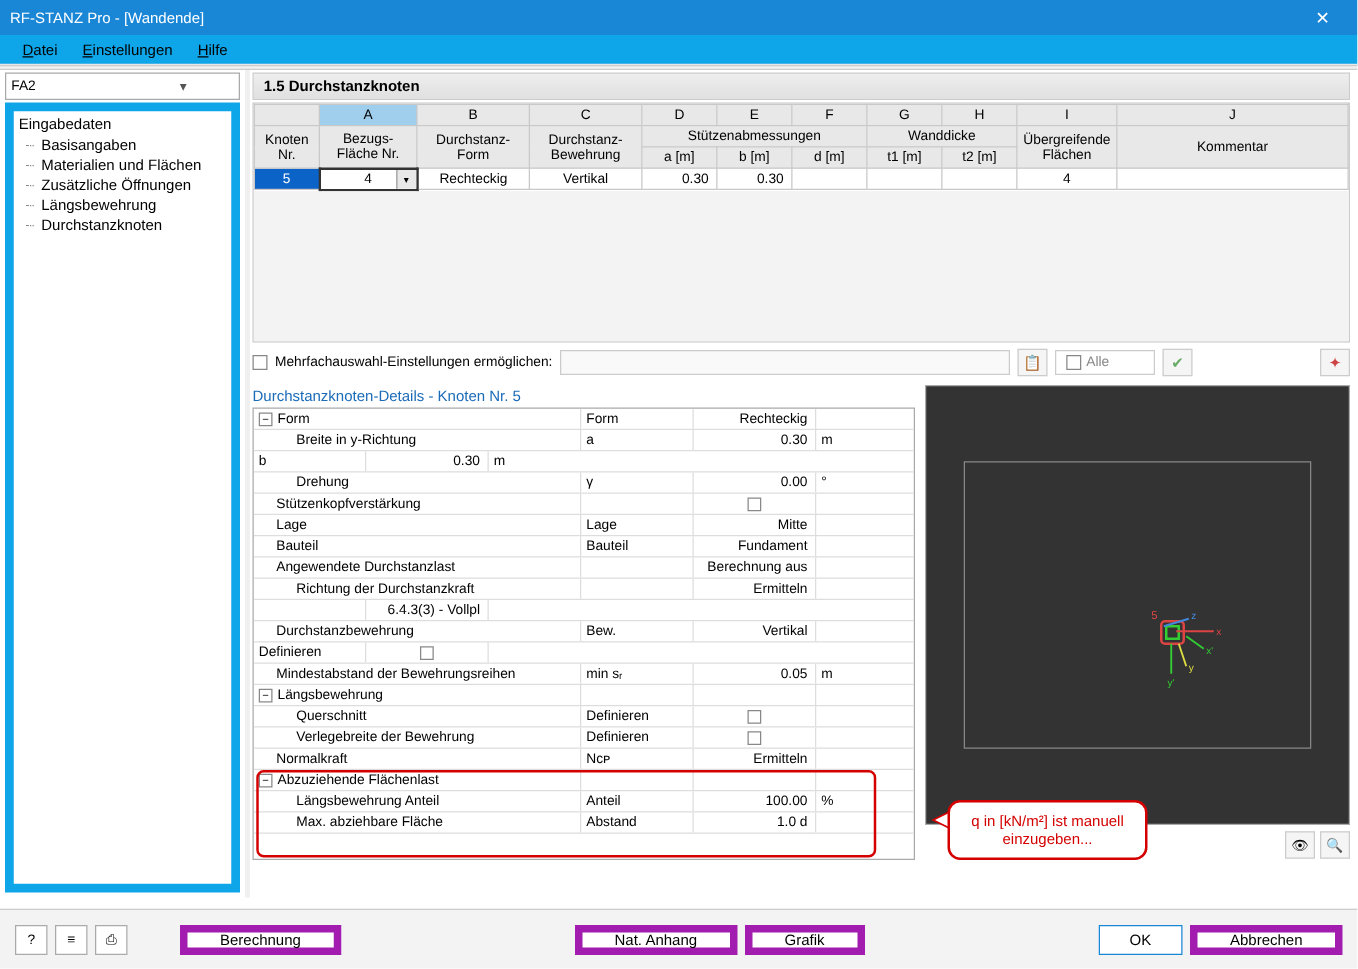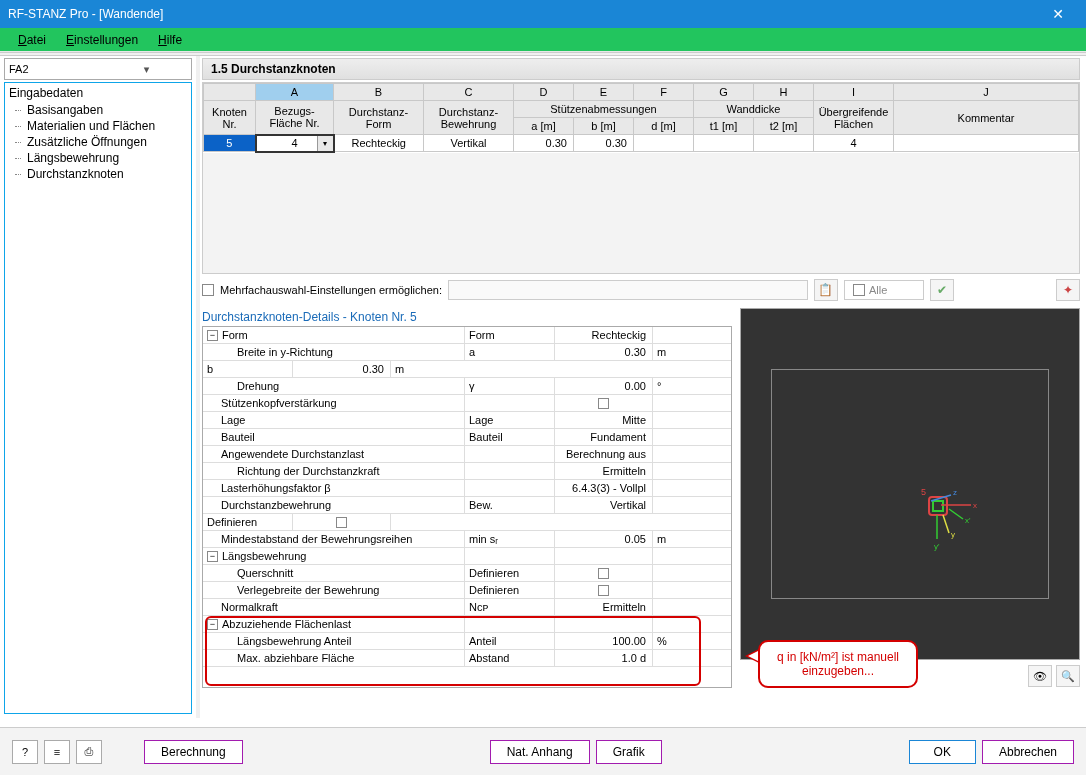--- a/index.html
+++ b/index.html
@@ -2,33 +2,33 @@
 <html><head>
 <meta charset="utf-8">
 <style>
 * { box-sizing: border-box; margin: 0; padding: 0; }
 body { font-family: "Segoe UI", Tahoma, sans-serif; font-size: 11px; background: #fff; width: 1086px; height: 775px; overflow: hidden; position: relative; }
 
 .titlebar { background: #1a86d6; color: #fff; height: 28px; display: flex; align-items: center; padding: 0 8px; justify-content: space-between; }
 .titlebar-text { font-size: 12px; }
 .titlebar-close { width: 40px; height: 28px; display: flex; align-items: center; justify-content: center; font-size: 14px; }
 
-.menubar { background: #22c55e; height: 24px; display: flex; align-items: center; padding: 0 8px; border-bottom: 1px solid #e8e8e8; }
+.menubar { background: #0ea5e9; height: 24px; display: flex; align-items: center; padding: 0 8px; border-bottom: 1px solid #e8e8e8; }
 .menubar-item { padding: 2px 10px; font-size: 12px; }
 .menubar-item u { text-decoration: underline; }
 
 .sep { height: 4px; background: #f0f0f0; border-top: 1px solid #ccc; border-bottom: 1px solid #ccc; }
 
 .main-row { display: flex; height: 662px; }
 
 .left-col { width: 200px; display: flex; flex-direction: column; border-right: 4px solid #f0f0f0; }
 .fa-select { display: flex; align-items: center; height: 22px; border: 1px solid #aaa; margin: 2px 4px; }
 .fa-select span { flex: 1; padding-left: 4px; }
 .fa-select .chev { width: 18px; text-align: center; color: #555; }
-.tree { border: 1px solid #0ea5e9; margin: 0 4px 4px; flex: 1; background: #fff; padding: 3px 4px; font-size: 12px; }
+.tree { border: 7px solid #0ea5e9; margin: 0 4px 4px; flex: 1; background: #fff; padding: 3px 4px; font-size: 12px; }
 .tree-root { margin-bottom: 2px; }
 .tree-item { padding: 1px 0 1px 18px; position: relative; }
 .tree-item::before { content: ""; position: absolute; left: 6px; top: 8px; width: 6px; border-top: 1px dotted #888; }
 
 .right-col { flex: 1; display: flex; flex-direction: column; }
 .section-title { background: linear-gradient(#eee,#e0e0e0); border: 1px solid #ccc; height: 22px; padding: 3px 8px; font-weight: bold; margin: 2px 6px 2px 2px; font-size: 12px; }
 
 .table-wrap { border: 1px solid #ccc; margin: 0 6px 0 2px; height: 192px; background: #f3f3f3; position: relative; }
 table.grid { border-collapse: collapse; width: 100%; background: #fff; font-size: 11px; }
 table.grid th, table.grid td { border: 1px solid #c8c8c8; padding: 1px 4px; text-align: center; height: 17px; background: #f3f3f3; }
@@ -67,21 +67,21 @@
 .preview-canvas { flex: 1; background: #333; border: 1px solid #aaa; position: relative; }
 .preview-inner { position: absolute; left: 30px; top: 60px; right: 30px; bottom: 60px; border: 1px solid #888; }
 .preview-bottom { height: 28px; display: flex; justify-content: flex-end; align-items: center; gap: 4px; padding-top: 4px; }
 .preview-bottom .iconbtn { width: 24px; height: 22px; border: 1px solid #ccc; background: #f5f5f5; display: flex; align-items: center; justify-content: center; }
 
 .callout { position: absolute; left: 758px; top: 640px; width: 160px; background: #fff; border: 2px solid #d40000; border-radius: 10px; padding: 8px 10px; color: #d40000; font-size: 12px; text-align: center; }
 .callout-tail { position: absolute; left: 745px; top: 648px; width: 0; height: 0; border-top: 8px solid transparent; border-bottom: 8px solid transparent; border-right: 16px solid #d40000; }
 .callout-tail::after { content: ""; position: absolute; left: 3px; top: -6px; border-top: 6px solid transparent; border-bottom: 6px solid transparent; border-right: 12px solid #fff; }
 
 .bottombar { position: absolute; left: 0; right: 0; bottom: 0; height: 48px; background: #f3f3f3; border-top: 1px solid #ccc; display: flex; align-items: center; padding: 0 12px; gap: 6px; }
-.bottombar .btn { height: 24px; border: 1px solid #a21caf; background: #fff; padding: 0 16px; font-size: 12px; display: flex; align-items: center; }
+.bottombar .btn { height: 24px; border: 6px solid #a21caf; background: #fff; padding: 0 26px; font-size: 12px; display: flex; align-items: center; }
 .bottombar .btn.primary { border: 1.5px solid #1a86d6; padding: 0 24px; }
 .bottombar .iconbtn { width: 26px; height: 24px; border: 1px solid #aaa; background: #fff; display: flex; align-items: center; justify-content: center; }
 .bottombar .spacer { flex: 1; }
 
 .axis-gizmo { position: absolute; left: 160px; top: 168px; width: 80px; height: 80px; }
 </style>
 </head>
 <body>
 
 <div class="titlebar">
@@ -252,23 +252,20 @@
             </div>
             <div class="prow">
               <div class="c1 lvl2">
                 <span>Richtung der Durchstanzkraft</span>
               </div>
               <div class="c2"></div>
               <div class="c3">Ermitteln</div>
               <div class="c4"></div>
             </div>
             <div class="prow">
-              <div class="c1 lvl1">
-                <span>Lasterhöhungsfaktor β</span>
-              </div>
               <div class="c2"></div>
               <div class="c3">6.4.3(3) - Vollpl</div>
               <div class="c4"></div>
             </div>
             <div class="prow">
               <div class="c1 lvl1">
                 <span>Durchstanzbewehrung</span>
               </div>
               <div class="c2">Bew.</div>
               <div class="c3">Vertikal</div>

